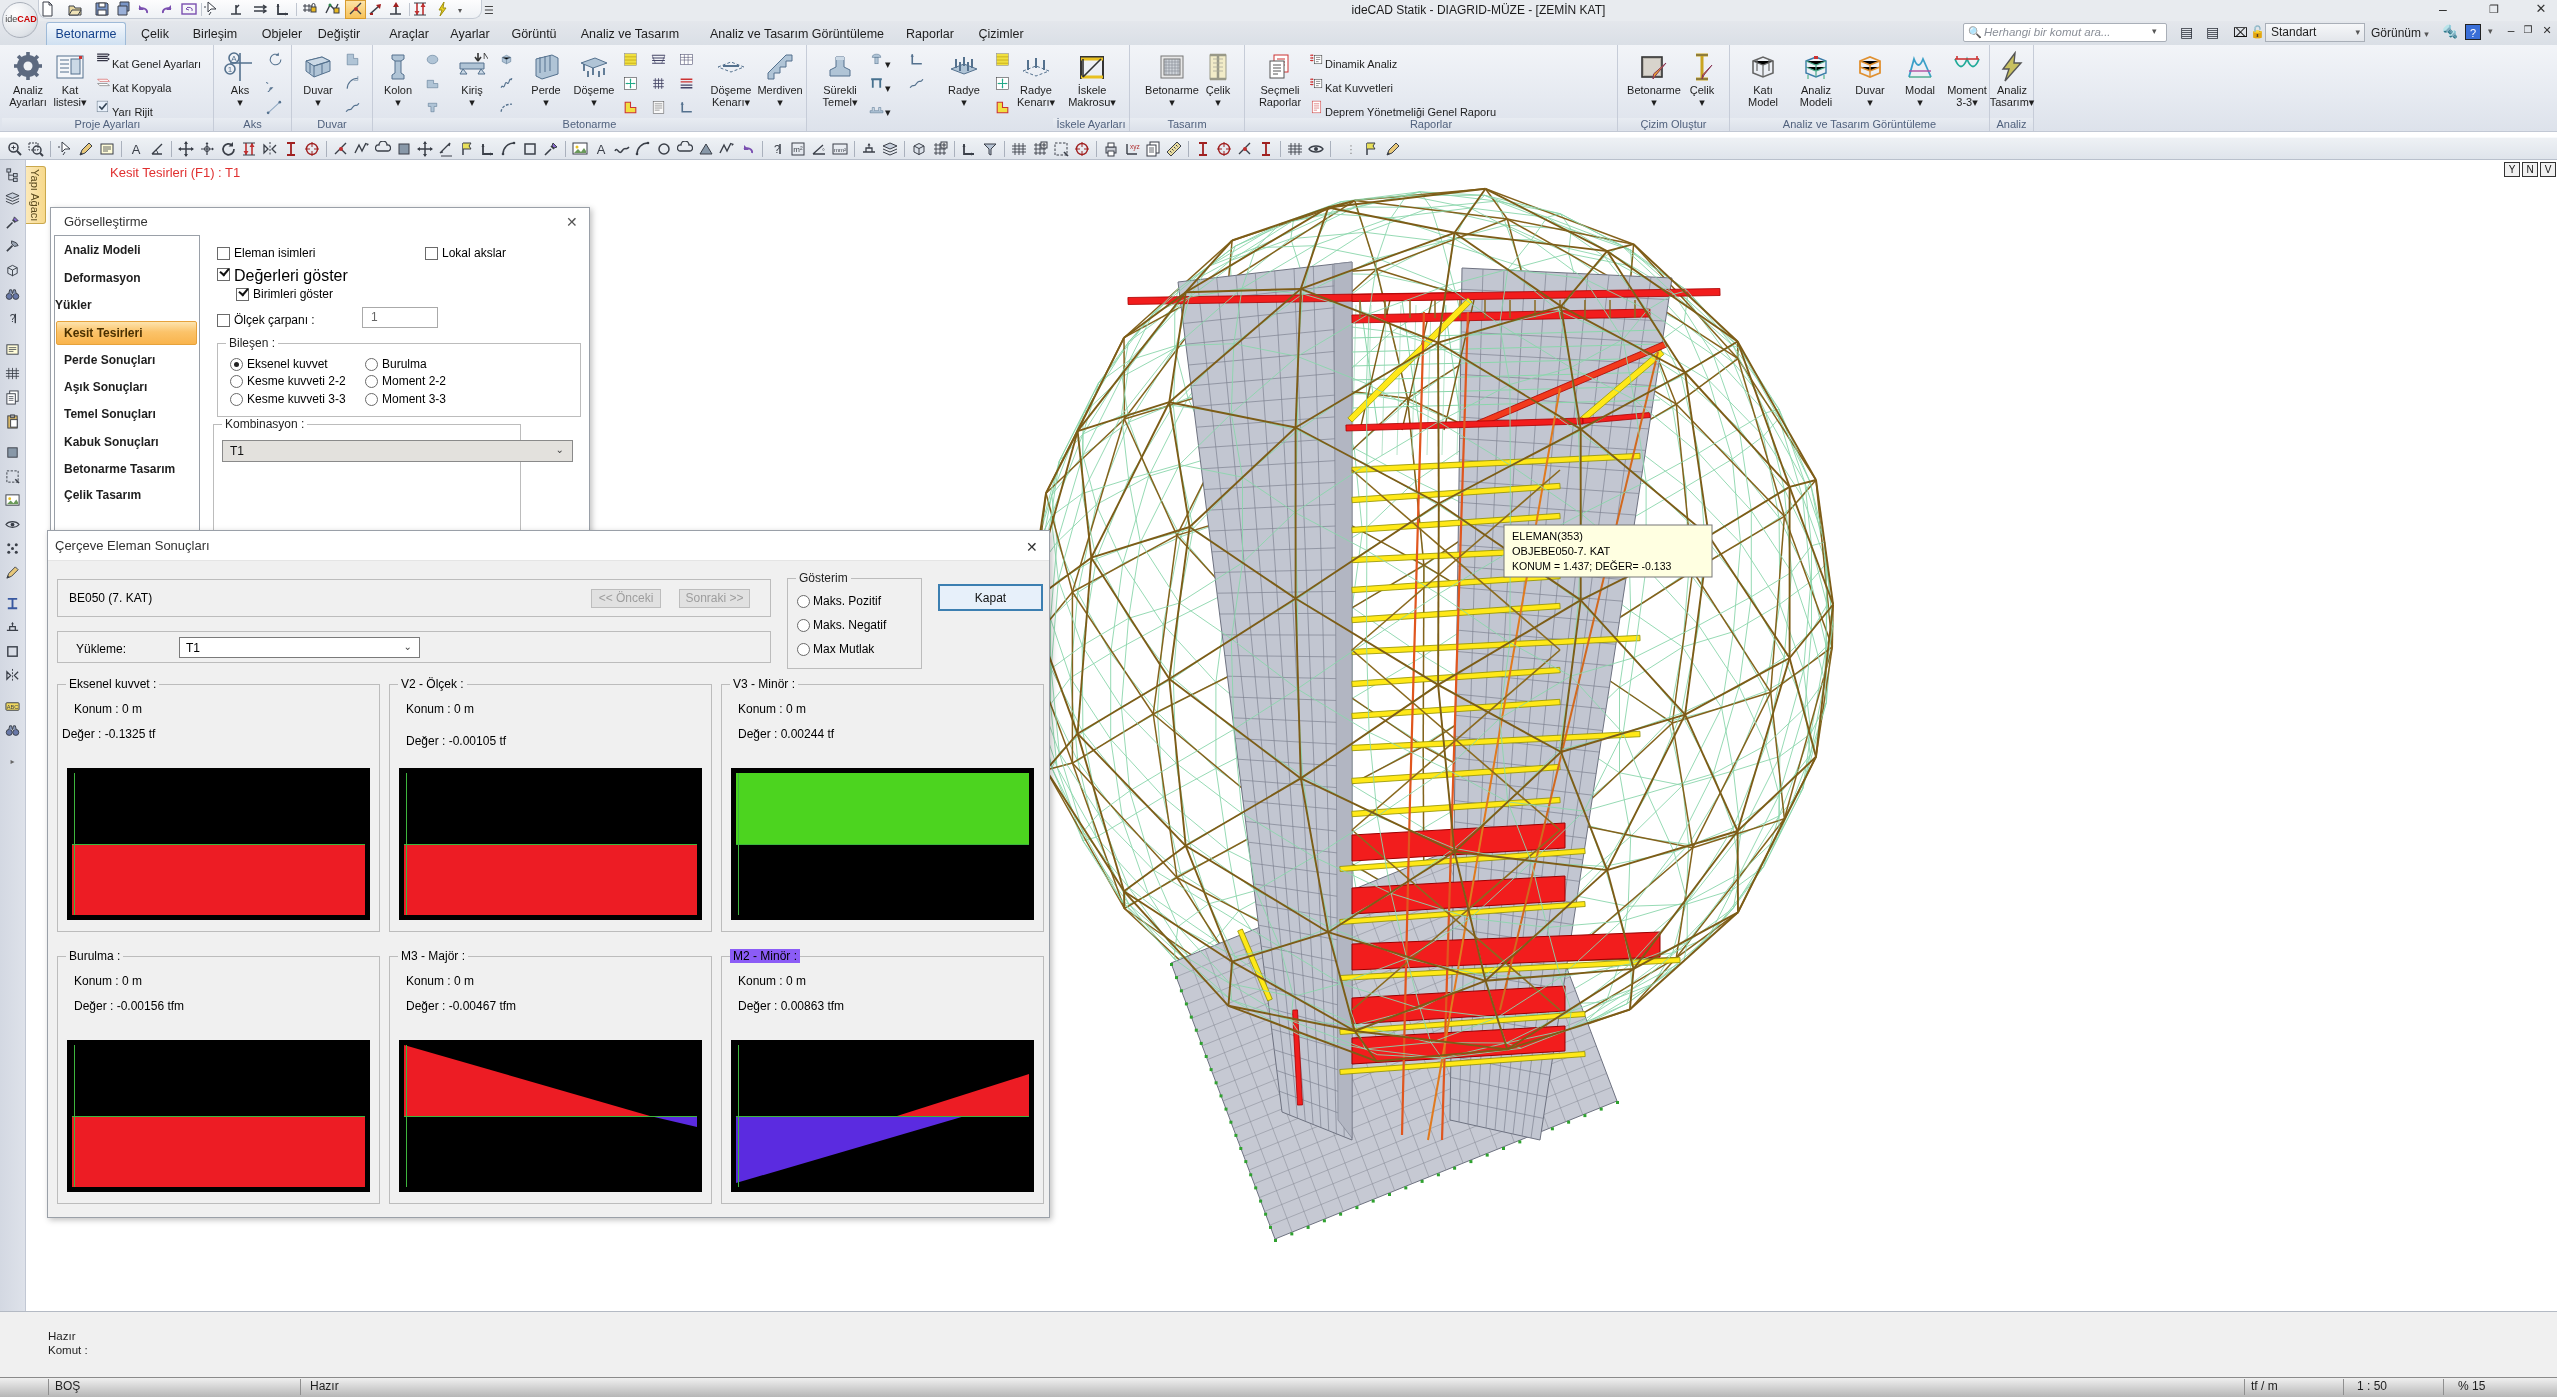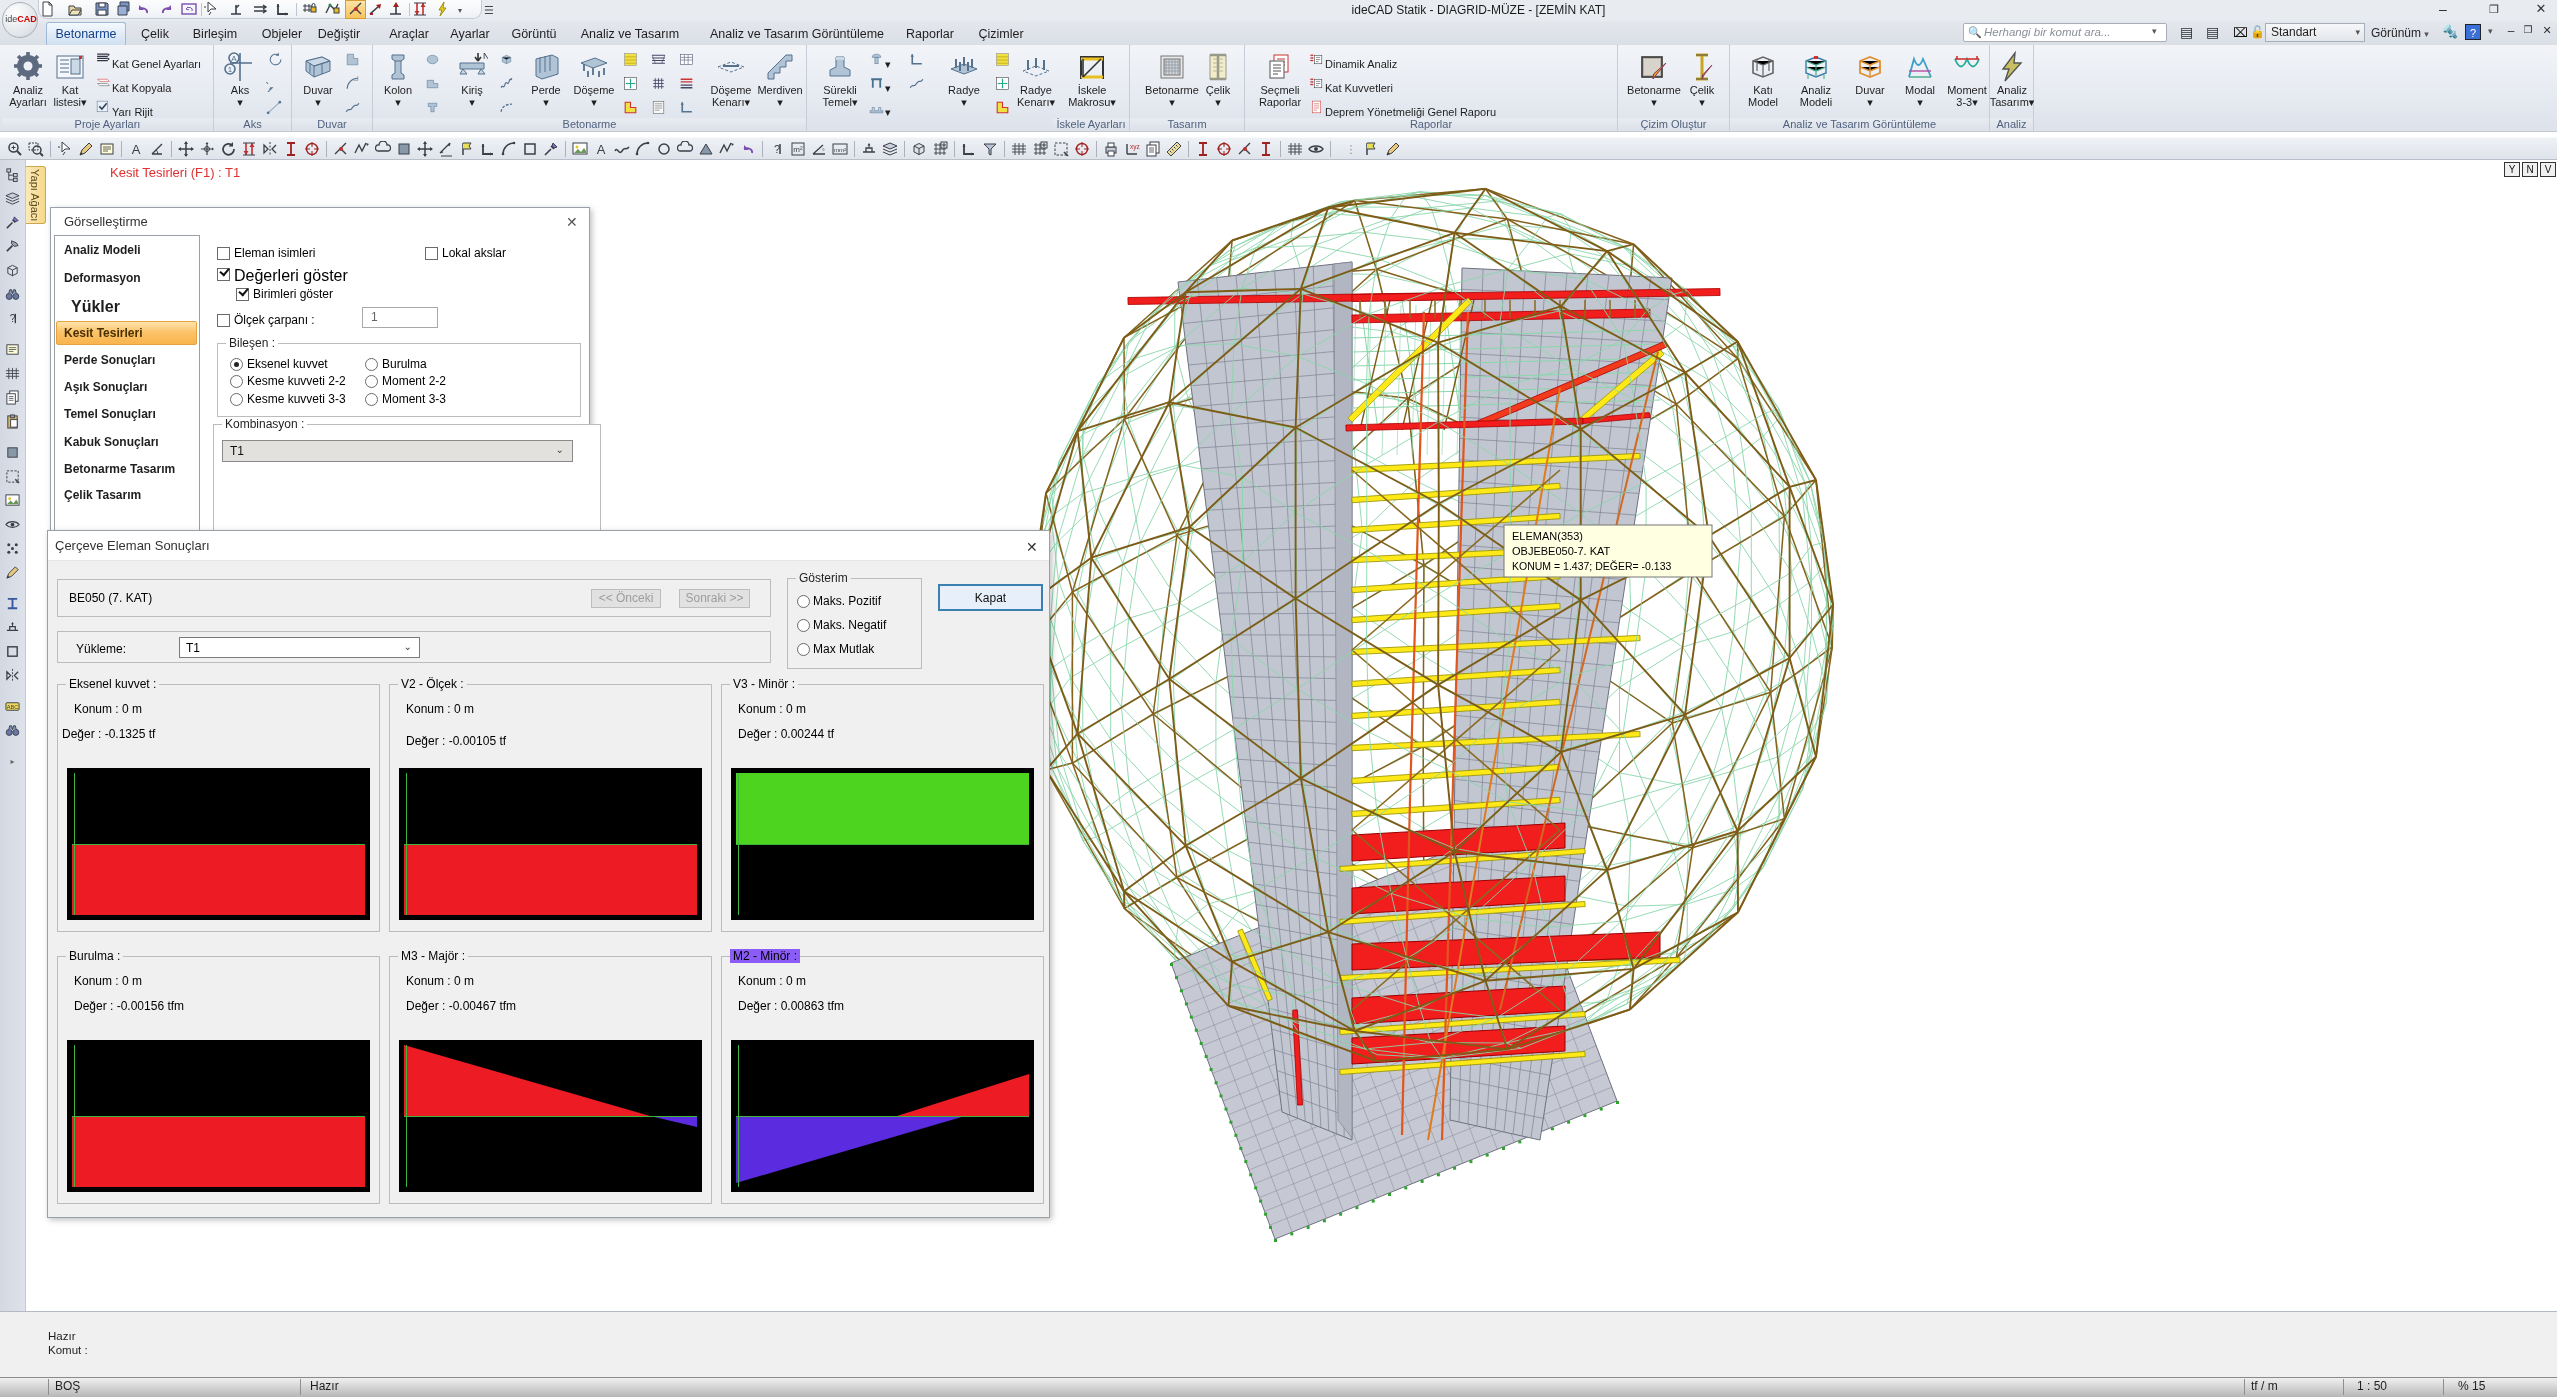--- a/index.html
+++ b/index.html
@@ -2394,21 +2394,21 @@
       <text x="1512" y="540" font-size="11" fill="#000">ELEMAN(353)</text>
       <text x="1512" y="555" font-size="11" fill="#000">OBJEBE050-7. KAT</text>
       <text x="1512" y="570" font-size="10.5" fill="#000">KONUM = 1.437; DEĞER= -0.133</text>
     </svg>
     <div class="dialog" id="gdlg" style="left:50px;top:207px;width:540px;height:353px">
       <div class="dlgtitle" style="line-height:28px;padding-left:13px">Görselleştirme</div>
       <div class="abs" style="left:515px;top:6px;font-size:14px;color:#555">✕</div>
       <div class="abs" style="left:3px;top:27px;width:146px;height:322px;border:1px solid #9aa0a8;background:#fff"></div>
       <div class="abs" style="left:13px;top:35px;font-size:12px;font-weight:bold;color:#1e1e1e">Analiz Modeli</div>
       <div class="abs" style="left:13px;top:63px;font-size:12px;font-weight:bold;color:#1e1e1e">Deformasyon</div>
-      <div class="abs" style="left:20px;top:90px;font-size:16px;font-weight:bold;color:#1e1e1e">Yükler</div>
+      <div class="abs" style="left:4px;top:90px;font-size:12px;font-weight:bold;color:#1e1e1e">Yükler</div>
       <div class="abs" style="left:13px;top:145px;font-size:12px;font-weight:bold;color:#1e1e1e">Perde Sonuçları</div>
       <div class="abs" style="left:13px;top:172px;font-size:12px;font-weight:bold;color:#1e1e1e">Aşık Sonuçları</div>
       <div class="abs" style="left:13px;top:199px;font-size:12px;font-weight:bold;color:#1e1e1e">Temel Sonuçları</div>
       <div class="abs" style="left:13px;top:227px;font-size:12px;font-weight:bold;color:#1e1e1e">Kabuk Sonuçları</div>
       <div class="abs" style="left:13px;top:254px;font-size:12px;font-weight:bold;color:#1e1e1e">Betonarme Tasarım</div>
       <div class="abs" style="left:13px;top:280px;font-size:12px;font-weight:bold;color:#1e1e1e">Çelik Tasarım</div>
       <div class="abs" style="left:5px;top:113px;width:141px;height:24px;background:linear-gradient(#fde4ae,#fbc36a 45%,#f9b44d);border:1px solid #e6a23c;border-radius:2px"></div>
       <div class="abs" style="left:13px;top:118px;font-size:12px;font-weight:bold;color:#4a3000">Kesit Tesirleri</div>
       <div class="cb" style="left:166px;top:39px"></div>
       <div class="abs" style="left:183px;top:38px;font-size:12px">Eleman isimleri</div>
@@ -2429,21 +2429,21 @@
       <div class="rd" style="left:314px;top:150px"></div>
       <div class="abs" style="left:331px;top:149px;font-size:12px">Burulma</div>
       <div class="rd" style="left:179px;top:167px"></div>
       <div class="abs" style="left:196px;top:166px;font-size:12px">Kesme kuvveti 2-2</div>
       <div class="rd" style="left:314px;top:167px"></div>
       <div class="abs" style="left:331px;top:166px;font-size:12px">Moment 2-2</div>
       <div class="rd" style="left:179px;top:185px"></div>
       <div class="abs" style="left:196px;top:184px;font-size:12px">Kesme kuvveti 3-3</div>
       <div class="rd" style="left:314px;top:185px"></div>
       <div class="abs" style="left:331px;top:184px;font-size:12px">Moment 3-3</div>
-      <div class="gbox" style="left:162px;top:216px;width:388px;height:125px;background:#fff">
+      <div class="gbox" style="left:162px;top:216px;width:308px;height:125px;background:#fff">
         <div class="glabel" style="background:#fff">Kombinasyon :</div>
       </div>
       <div class="abs" style="left:171px;top:232px;width:351px;height:22px;background:#e3e1dd;border:1px solid #8a8a8a;font-size:12px;color:#111;padding:3px 0 0 7px">T1<span style="float:right;margin-right:8px;font-size:10px;color:#444">⌄</span></div>
     </div>
     <div class="dialog" id="cdlg" style="left:47px;top:530px;width:1003px;height:688px;background:#f0f0f0">
       <div class="dlgtitle" style="line-height:30px;padding-left:7px;border-bottom:1px solid #e5e5e5">Çerçeve Eleman Sonuçları</div>
       <div class="abs" style="left:978px;top:8px;font-size:14px;color:#333">✕</div>
       <div class="gbox" style="left:9px;top:48px;width:714px;height:38px"></div>
       <div class="abs" style="left:21px;top:60px;font-size:12px">BE050 (7. KAT)</div>
       <div class="btn" style="left:543px;top:58px;width:70px;height:19px;line-height:17px">&lt;&lt; Önceki</div>

